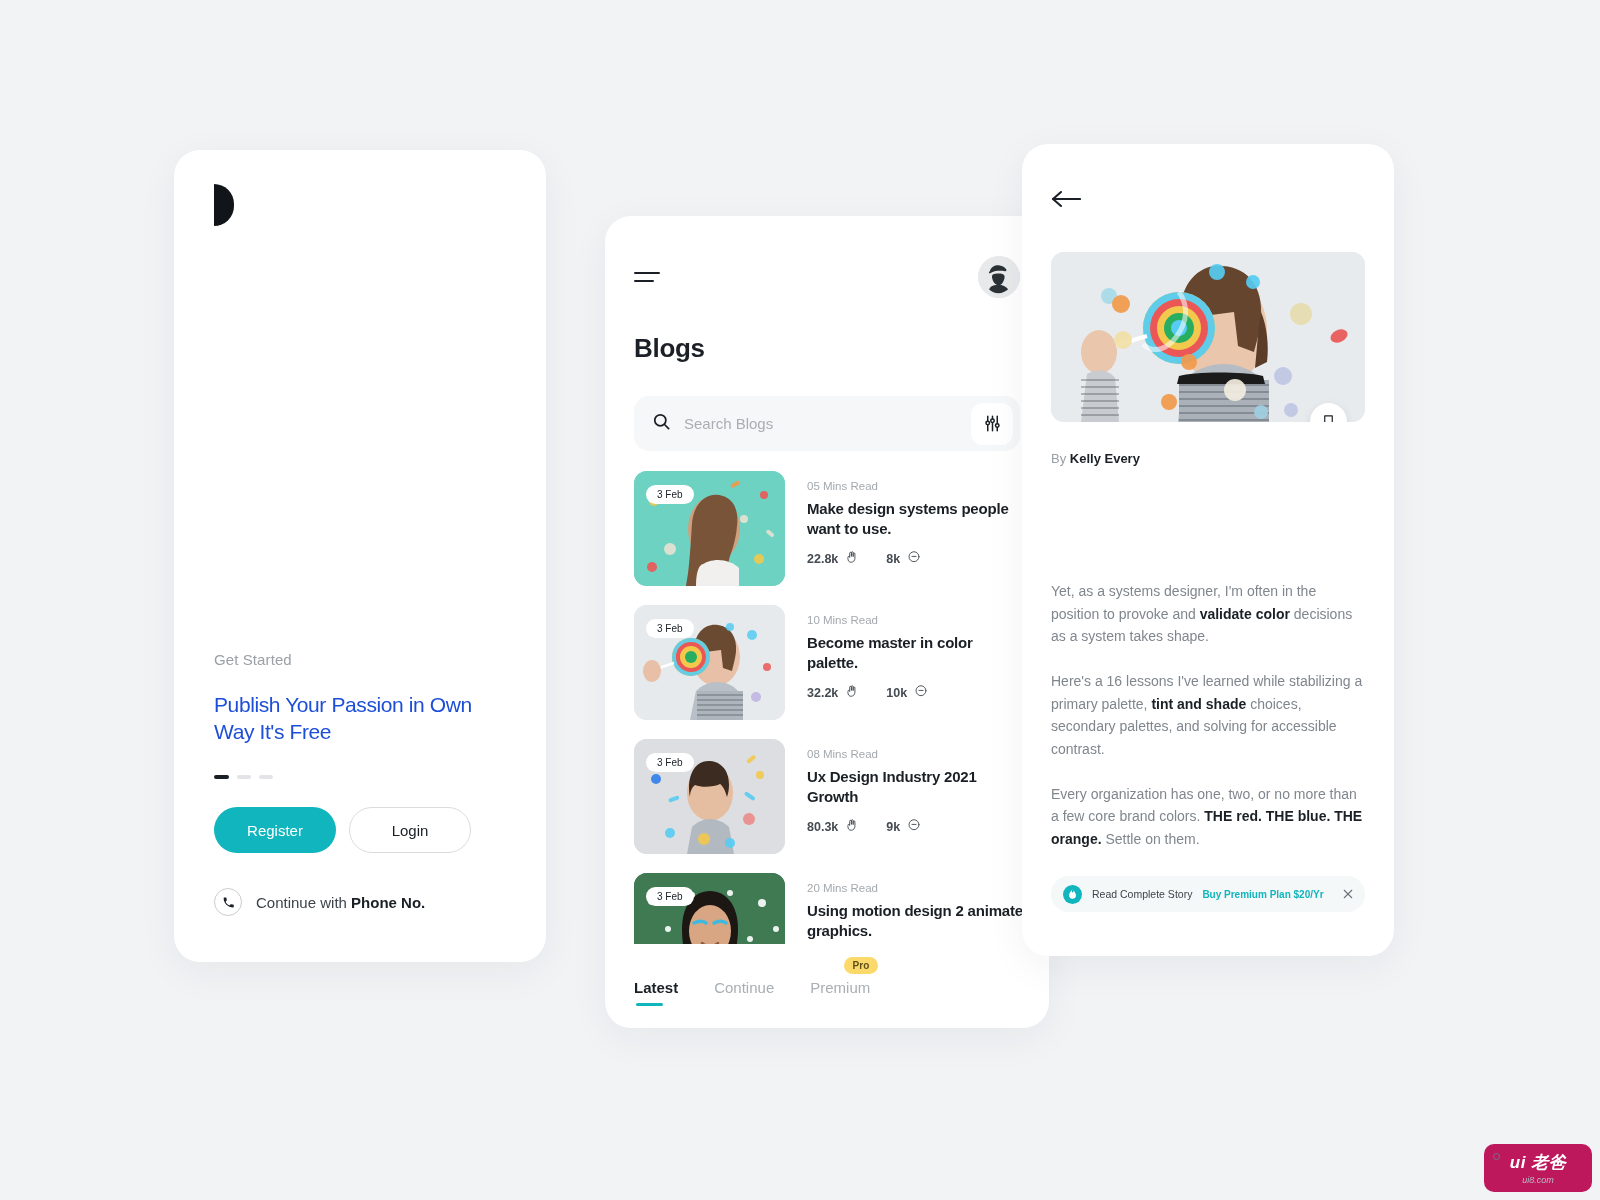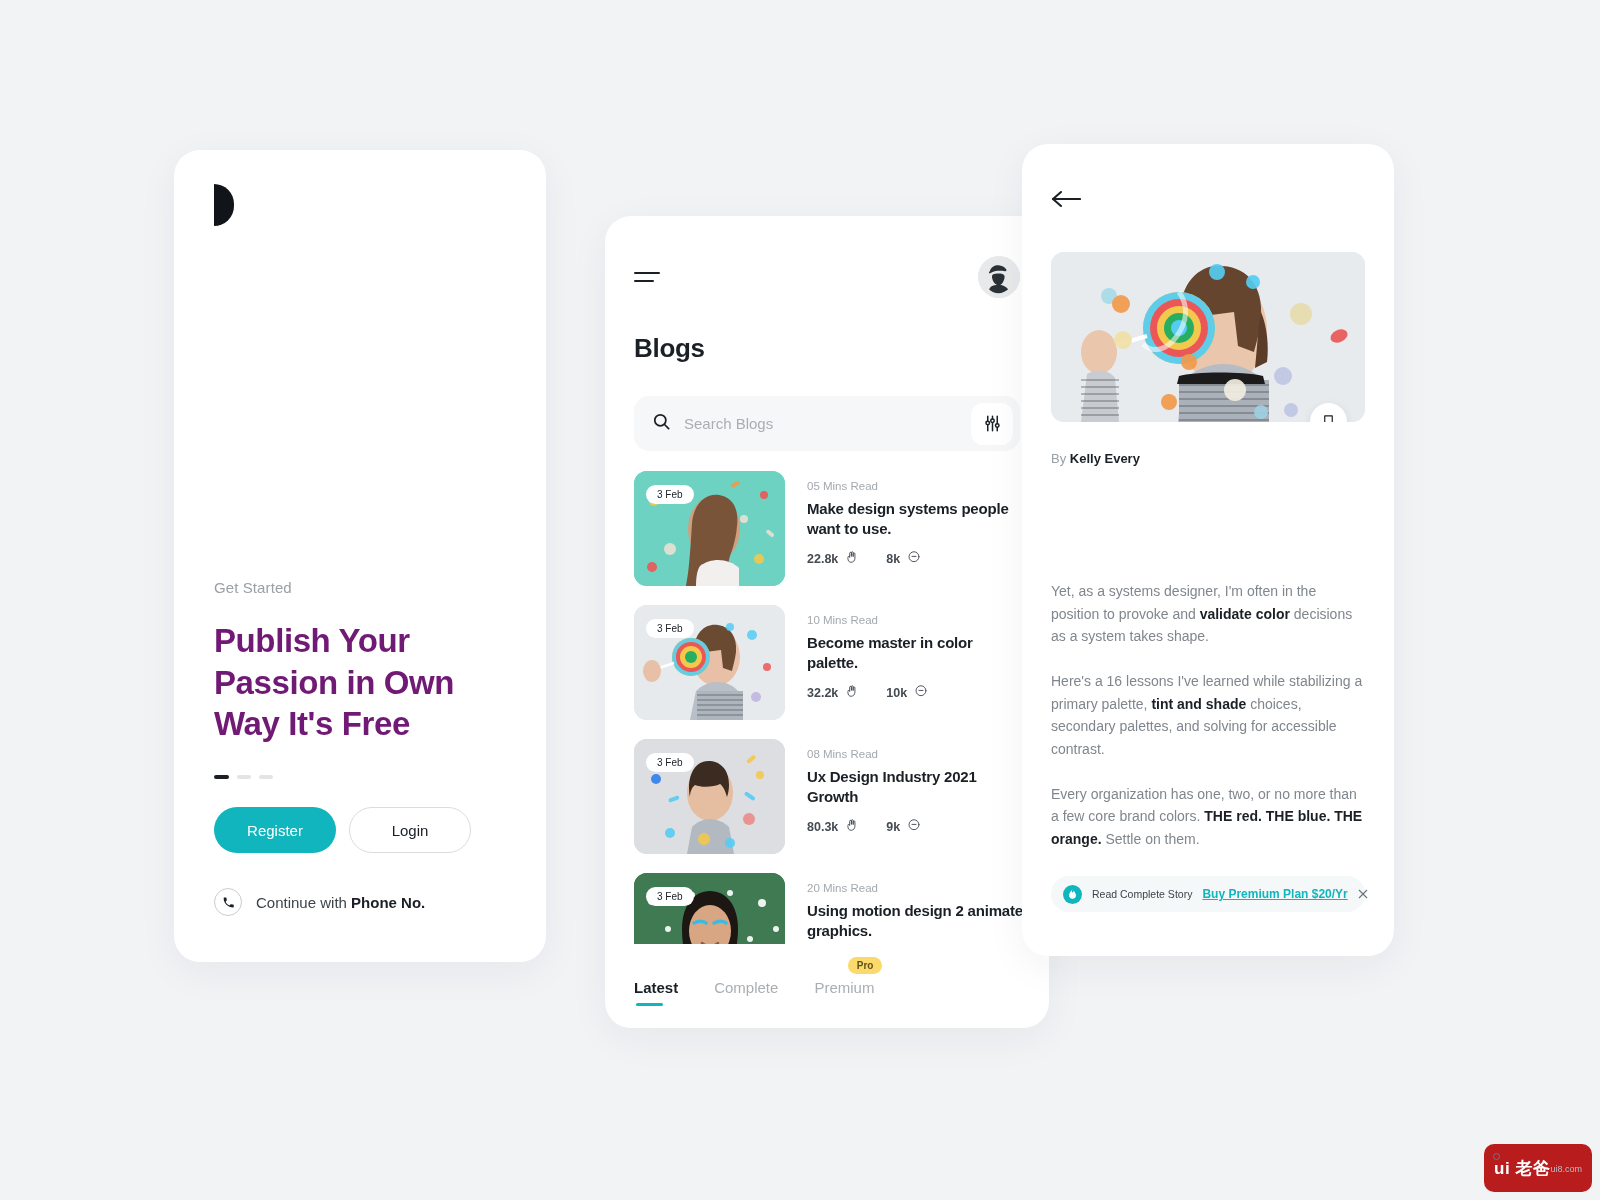--- a/index.html
+++ b/index.html
@@ -28,22 +28,22 @@
     background: #111418;
     border-radius: 0 21px 21px 0;
   }
 
   .ob-content { position: absolute; left: 40px; bottom: 46px; right: 34px; }
   .ob-eyebrow {
     font-size: 15px; color: #9aa0a6; letter-spacing: .1px;
     margin-bottom: 24px;
   }
   .ob-title {
-    font-size: 33px; line-height: 1.26; font-weight: 700;
-    color: #701a75; letter-spacing: -0.4px;
+    font-size: 21px; line-height: 1.26; font-weight: 400;
+    color: #1d4ed8; letter-spacing: -0.4px;
     max-width: 290px;
   }
   .dots { display: flex; gap: 8px; margin-top: 30px; }
   .dot { width: 14px; height: 4px; border-radius: 3px; background: #e2e4e7; }
   .dot.active { background: #1b2026; width: 15px; }
 
   .ob-buttons { display: flex; gap: 13px; margin-top: 28px; }
   .btn {
     height: 46px; border-radius: 24px;
     display: flex; align-items: center; justify-content: center;
@@ -172,31 +172,31 @@
     position: absolute; left: 29px; right: 29px; bottom: 44px;
     height: 36px; background: #f5f8f8; border-radius: 18px;
     display: flex; align-items: center; padding: 0 12px; gap: 10px;
   }
   .promo-icon {
     width: 19px; height: 19px; border-radius: 50%; background: #11b5bd;
     display: flex; align-items: center; justify-content: center; flex: none;
   }
   .promo-text { font-size: 10.5px; color: #3d444b; white-space: nowrap; }
   .promo-link {
-    font-size: 12px; color: #11b5bd; text-decoration: underline;
+    font-size: 10px; color: #11b5bd; 
     font-weight: 600; white-space: nowrap; cursor: pointer;
   }
   .promo-close { margin-left: auto; cursor: pointer; display: flex; }
 
   
   #watermark {
     position: absolute; right: 8px; bottom: 8px;
-    width: 108px; height: 48px; background: #b91c1c;
+    width: 108px; height: 48px; background: #be185d;
     border-radius: 10px; color: #fff;
-    display: flex; flex-direction: row; align-items: center; justify-content: center;
+    display: flex; flex-direction: column; align-items: center; justify-content: center; font-style: italic;
   }
   .wm-dot {
     position: absolute; left: 9px; top: 9px; width: 7px; height: 7px;
     border: 1px solid #6d7489; border-radius: 50%;
   }
   .wm-main { font-size: 17px; font-weight: 700; letter-spacing: .5px; }
   .wm-sub { font-size: 9px; color: #b9bdc9; margin-top: 1px; }
 </style>
 </head>
 <body>
@@ -463,21 +463,21 @@
         <div class="blog-meta">
           <div class="read-time">20 Mins Read</div>
           <div class="blog-title">Using motion design 2 animate graphics.</div>
         </div>
       </div>
 
     </div>
 
     <div class="tabs">
       <div class="tab active"><span>Latest</span></div>
-      <div class="tab"><span>Complete</span></div>
+      <div class="tab"><span>Continue</span></div>
       <div class="tab">
         <span>Premium</span>
         <span class="pro-badge">Pro</span>
       </div>
     </div>
   </div>
 
   <div class="phone" id="screen-article">
 
     <div class="back-arrow">

